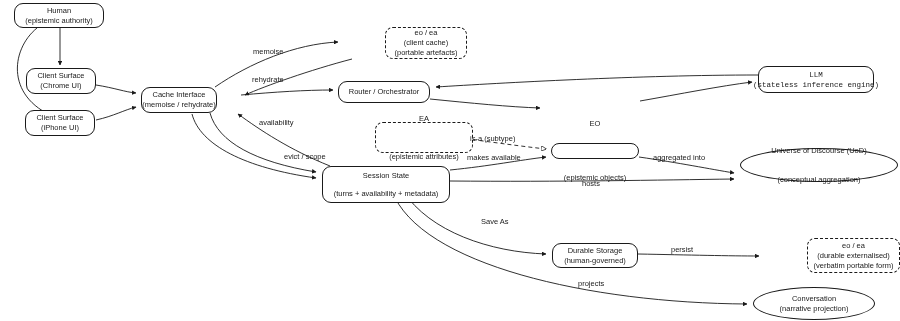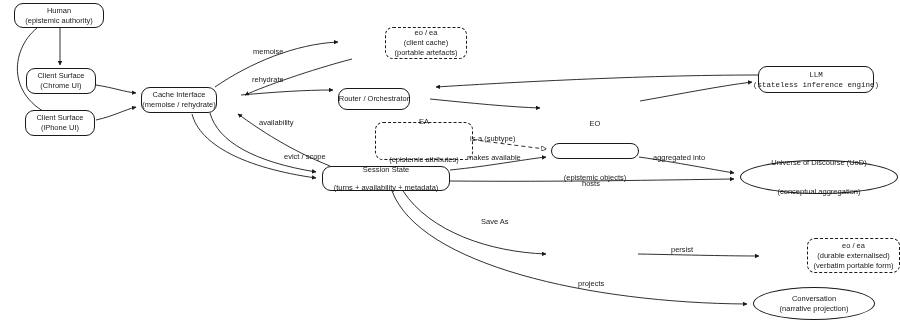--- a/index.html
+++ b/index.html
@@ -138,50 +138,54 @@
       <span class="line">Cache Interface</span>
       <span class="line">(memoise / rehydrate)</span>
     </div>
 
     <div class="node dashed" style="left: 343px; top: 27px; width: 82px; height: 32px;">
       <span class="line">eo / ea</span>
       <span class="line">(client cache)</span>
       <span class="line">(portable artefacts)</span>
     </div>
 
-    <div class="node rounded" style="left: 338px; top: 88px; width: 72px; height: 22px;">
+    <div class="node rounded" style="left: 338px; top: 81px; width: 92px; height: 22px;">
       <span class="line">Router / Orchestrator</span>
     </div>
 
 
     <div class="node rounded" style="left: 758px; top: 66px; width: 116px; height: 27px; font-family: Liberation Mono, monospace;">
       <span class="line">LLM</span>
       <span class="line">(stateless inference engine)</span>
     </div>
 
-    <div class="node dashed" style="left: 333px; top: 122px; width: 98px; height: 38px; gap: 28px;">
+    <div class="node dashed" style="left: 333px; top: 122px; width: 98px; height: 31px; gap: 28px;">
       <span class="line">EA</span>
       <span class="line">(epistemic attributes)</span>
     </div>
 
     <div class="node rounded" style="left: 551px; top: 143px; width: 88px; height: 16px; gap: 44px;">
       <span class="line">EO</span>
       <span class="line">(epistemic objects)</span>
     </div>
 
-    <div class="node rounded" style="left: 322px; top: 166px; width: 128px; height: 25px; gap: 8px;">
+    <div class="node rounded" style="left: 322px; top: 166px; width: 128px; height: 37px; gap: 8px;">
       <span class="line">Session State</span>
       <span class="line">(turns + availability + metadata)</span>
     </div>
 
-    <div class="node ellipse" style="left: 740px; top: 160px; width: 158px; height: 34px; gap: 19px;">
+    <div class="node ellipse" style="left: 740px; top: 148px; width: 158px; height: 34px; gap: 19px;">
       <span class="line">Universe of Discourse (UoD)</span>
       <span class="line">(conceptual aggregation)</span>
     </div>
 
+    <div class="node rounded" style="left: 552px; top: 243px; width: 86px; height: 25px;">
+      <span class="line">Durable Storage</span>
+      <span class="line">(human-governed)</span>
+    </div>
 
     <div class="node dashed" style="left: 765px; top: 238px; width: 93px; height: 35px;">
       <span class="line">eo / ea</span>
       <span class="line">(durable externalised)</span>
       <span class="line">(verbatim portable form)</span>
     </div>
 
     <div class="node ellipse" style="left: 753px; top: 287px; width: 122px; height: 33px;">
       <span class="line">Conversation</span>
       <span class="line">(narrative projection)</span>

